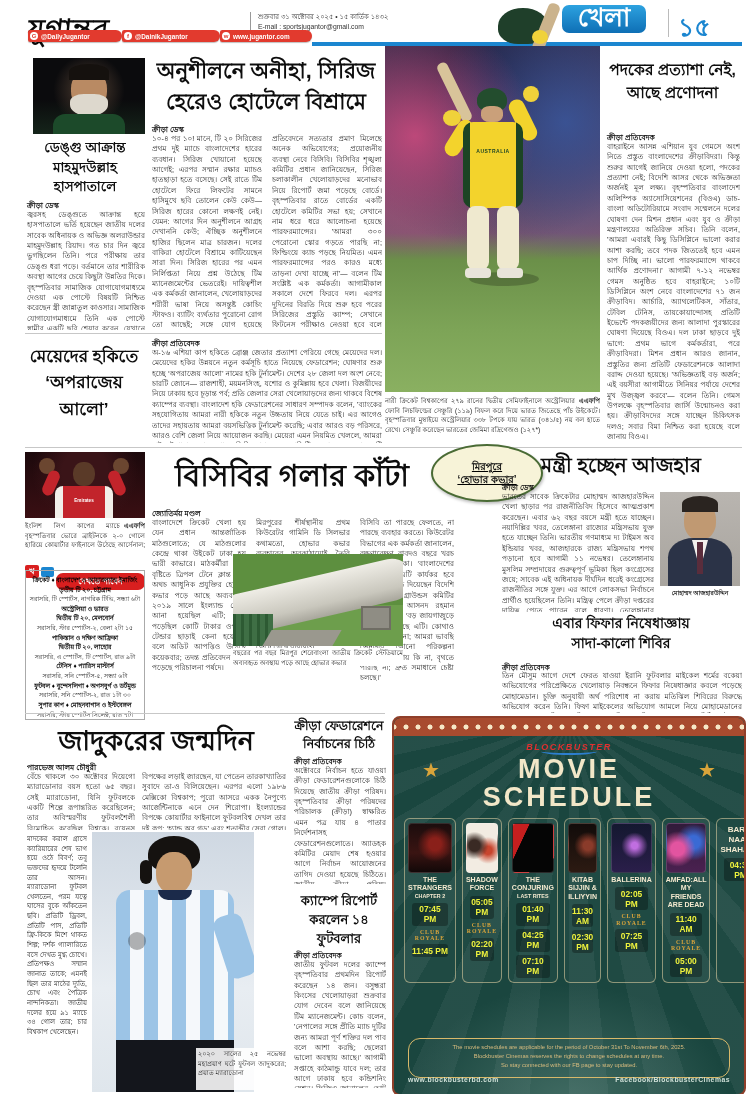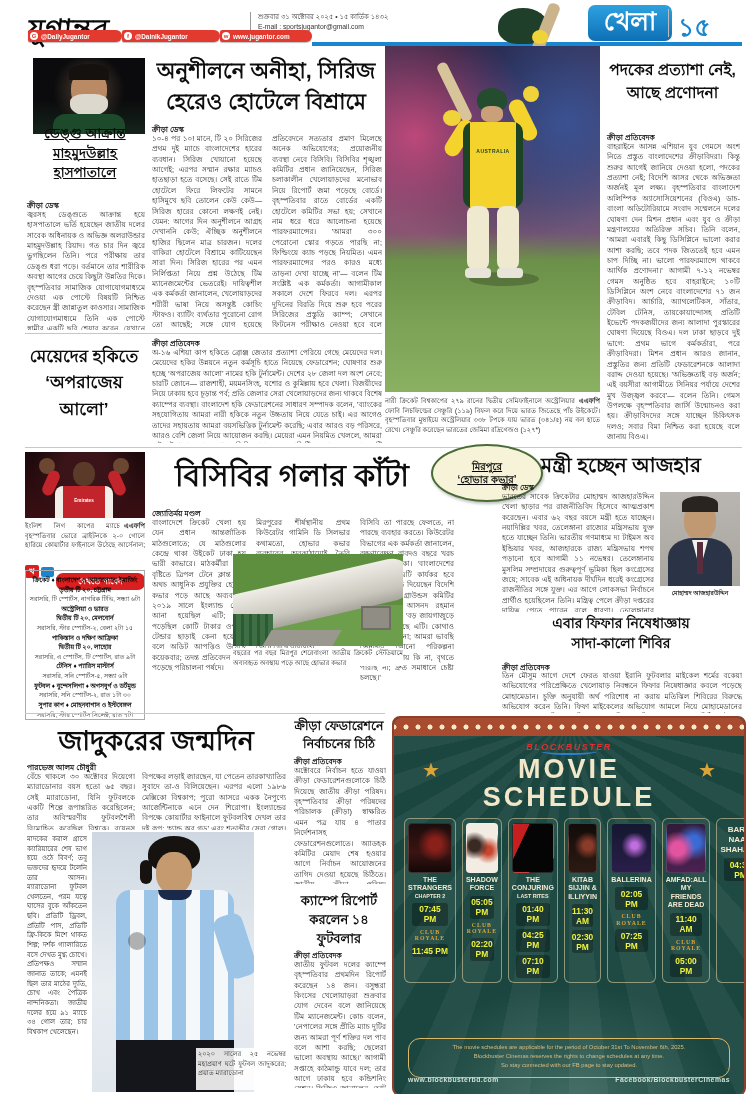--- a/index.html
+++ b/index.html
@@ -80,37 +80,37 @@
   </div>
   <div class="badge" style="left:122px;top:30px;width:90px;">
     <span class="ic">f</span>
     <span>@DainikJugantor</span>
   </div>
   <div class="badge" style="left:220px;top:30px;width:84px;">
     <span class="ic">w</span>
     <span>www.jugantor.com</span>
   </div>
   <div class="blue-rule" style="left:312px;top:42px;width:430px;height:4px;"></div>
-  <div class="khela-box" style="left:588px;top:5px;width:84px;height:36px;font-size:25px;">
+  <div class="khela-box" style="left:562px;top:5px;width:84px;height:28px;font-size:25px;">
     <span>খেলা</span>
   </div>
   <div class="abs" style="left:668px;top:9px;width:1px;height:28px;background:#bbb;"></div>
   <div class="abs pagenum" style="left:678px;top:8px;">১৫</div>
 
   <div class="abs" style="left:498px;top:8px;width:50px;height:36px;background:#1f3f2a;border-radius:50% 50% 40% 40%;"></div>
   <div class="abs" style="left:540px;top:2px;width:12px;height:52px;background:#cbb38c;border-radius:5px;transform:rotate(22deg);"></div>
   <div class="abs" style="left:532px;top:30px;width:16px;height:14px;background:#f0d23a;border-radius:50%;"></div>
 
   <div class="photo" style="left:33px;top:58px;width:112px;height:76px;background:radial-gradient(circle at 50% 42%,#3a2e26 0 18%,transparent 50%),linear-gradient(180deg,#0b0b0d 55%,#15241a);">
     <div style="position:absolute;left:38px;top:12px;width:36px;height:40px;background:#b98a63;border-radius:46%;"></div>
     <div style="position:absolute;left:36px;top:6px;width:40px;height:16px;background:#15110e;border-radius:50% 50% 0 0;"></div>
     <div style="position:absolute;left:37px;top:36px;width:38px;height:22px;background:#ddd8cd;border-radius:40% 40% 55% 55%;"></div>
     <div style="position:absolute;left:20px;top:56px;width:72px;height:22px;background:#1c4a2a;border-radius:12px 12px 0 0;"></div>
   </div>
-  <div class="abs headline" style="left:25px;top:124px;width:120px;font-size:13.5px;line-height:1.45;text-decoration:underline;">ডেঙ্গু আক্রান্ত মাহমুদউল্লাহ হাসপাতালে</div>
+  <div class="abs headline" style="left:25px;top:138px;width:120px;font-size:13.5px;line-height:1.45;">ডেঙ্গু আক্রান্ত মাহমুদউল্লাহ হাসপাতালে</div>
   <div class="abs byline" style="left:27px;top:200px;">ক্রীড়া ডেস্ক</div>
   <div class="abs body-text" style="left:27px;top:210px;width:118px;height:120px;">জ্বরসহ ডেঙ্গুতে আক্রান্ত হয়ে হাসপাতালে ভর্তি হয়েছেন জাতীয় দলের সাবেক অধিনায়ক ও অভিজ্ঞ অলরাউন্ডার মাহমুদউল্লাহ রিয়াদ। গত চার দিন জ্বরে ভুগছিলেন তিনি। পরে পরীক্ষায় তার ডেঙ্গু ধরা পড়ে। বর্তমানে তার শারীরিক অবস্থা আগের চেয়ে কিছুটা উন্নতির দিকে। বৃহস্পতিবার সামাজিক যোগাযোগমাধ্যমে দেওয়া এক পোস্টে বিষয়টি নিশ্চিত করেছেন স্ত্রী জান্নাতুল কাওসার। সামাজিক যোগাযোগমাধ্যমে তিনি এক পোস্টে স্বামীর একটি ছবি শেয়ার করেন, যেখানে দেখা যায় মাহমুদউল্লাহকে হাসপাতালের বিছানায় শুয়ে আছেন। জান্নাতুল কাওসার লিখেছেন, 'আল্লাহ যেন দ্রুত তাকে সুস্থতা দান করেন, সবার কাছে দোয়া চাই। আল্লাহ যা করেন নিশ্চয়ই ভালোর জন্য করেন। সবটুকু জুড়ে ভালোবাসা ও প্রার্থনা। আশা করি শিগগিরই সেরে উঠবেন তিনি— আমাদের ধৈর্য ধরতে হবে।'</div>
 
   <div class="abs headline" style="left:150px;top:56px;width:232px;font-size:21.5px;line-height:1.45;">অনুশীলনে অনীহা, সিরিজ হেরেও হোটেলে বিশ্রামে</div>
   <div class="abs byline" style="left:152px;top:124px;">ক্রীড়া ডেস্ক</div>
   <div class="abs body-text" style="left:152px;top:134px;width:110px;height:196px;">১০-৪ পর ১০! মানে, টি ২০ সিরিজের প্রথম দুই ম্যাচে বাংলাদেশের হারের ব্যবধান। সিরিজ খোয়ানো হয়েছে আগেই; এরপর সম্মান রক্ষার ম্যাচও হাতছাড়া হতে বসেছে। সেই রাতে টিম হোটেলে ফিরে লিফটের সামনে হাসিমুখে ছবি তোলেন কেউ কেউ— সিরিজ হারের কোনো লক্ষণই নেই। যেমন: আগের দিন অনুশীলনে আগ্রহ দেখাননি কেউ; ঐচ্ছিক অনুশীলনে হাজির ছিলেন মাত্র চারজন। দলের বাকিরা হোটেলে বিশ্রামে কাটিয়েছেন সারা দিন। সিরিজ হারের পর এমন নির্লিপ্ততা নিয়ে প্রশ্ন উঠেছে টিম ম্যানেজমেন্টের ভেতরেই। দায়িত্বশীল এক কর্মকর্তা জানালেন, খেলোয়াড়দের শরীরী ভাষা নিয়ে অসন্তুষ্ট কোচিং স্টাফও। ব্যাটিং ব্যর্থতার পুরোনো রোগ তো আছেই; সঙ্গে যোগ হয়েছে ফিল্ডিংয়ে অমনোযোগ।</div>
   <div class="abs body-text" style="left:272px;top:134px;width:110px;height:196px;">প্রতিবেদনে সত্যতার প্রমাণ মিলেছে অনেক অভিযোগের; প্রয়োজনীয় ব্যবস্থা নেবে বিসিবি। বিসিবির শৃঙ্খলা কমিটির প্রধান জানিয়েছেন, সিরিজ চলাকালীন খেলোয়াড়দের মনোভাব নিয়ে রিপোর্ট জমা পড়েছে বোর্ডে। বৃহস্পতিবার রাতে বোর্ডের একটি হোটেলে কমিটির সভা হয়; সেখানে নাম ধরে ধরে আলোচনা হয়েছে পারফরম্যান্সের। 'আমরা ৩০০ পেরোনো স্কোর গড়তে পারছি না; ফিল্ডিংয়ে ক্যাচ পড়ছে নিয়মিত। এমন পারফরম্যান্সের পরও কারও মধ্যে তাড়না দেখা যাচ্ছে না'— বলেন টিম সংশ্লিষ্ট এক কর্মকর্তা। আগামীকাল সকালে দেশে ফিরবে দল। এরপর দুদিনের বিরতি দিয়ে শুরু হবে পরের সিরিজের প্রস্তুতি ক্যাম্প; সেখানে ফিটনেস পরীক্ষাও নেওয়া হবে বলে জানা গেছে।</div>
 
   <div class="photo" style="left:385px;top:46px;width:215px;height:346px;background:radial-gradient(circle at 14% 26%,rgba(210,76,128,.85),transparent 38%),radial-gradient(circle at 84% 22%,rgba(58,88,158,.85),transparent 42%),radial-gradient(circle at 50% 8%,rgba(28,28,58,.9),transparent 52%),linear-gradient(180deg,#433552 0%,#5c4467 30%,#7c5670 54%,#6b9049 62%,#7da457 82%,#8ab061 100%);">
     <div style="position:absolute;left:84px;top:226px;width:70px;height:14px;background:rgba(0,0,0,.22);border-radius:50%;"></div>

